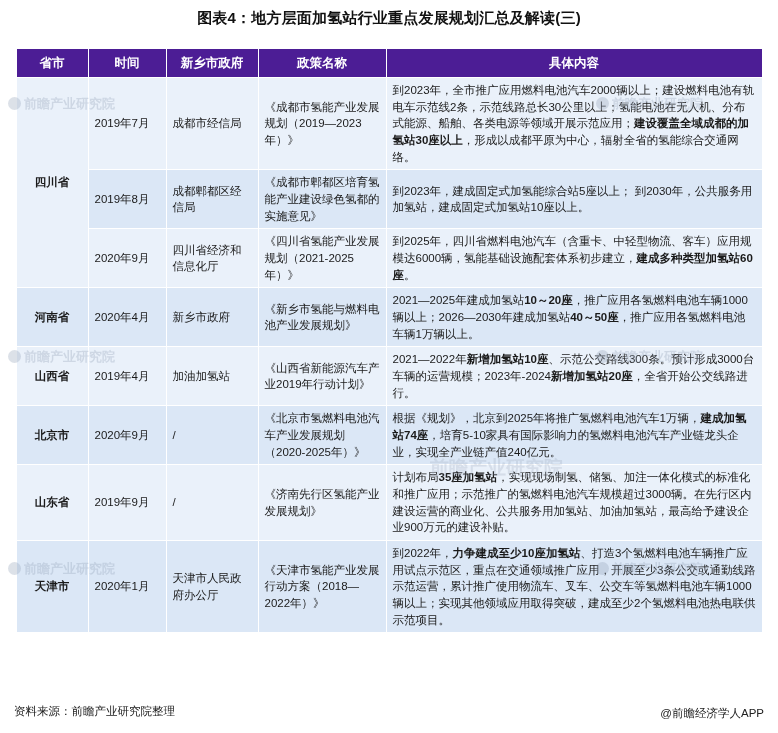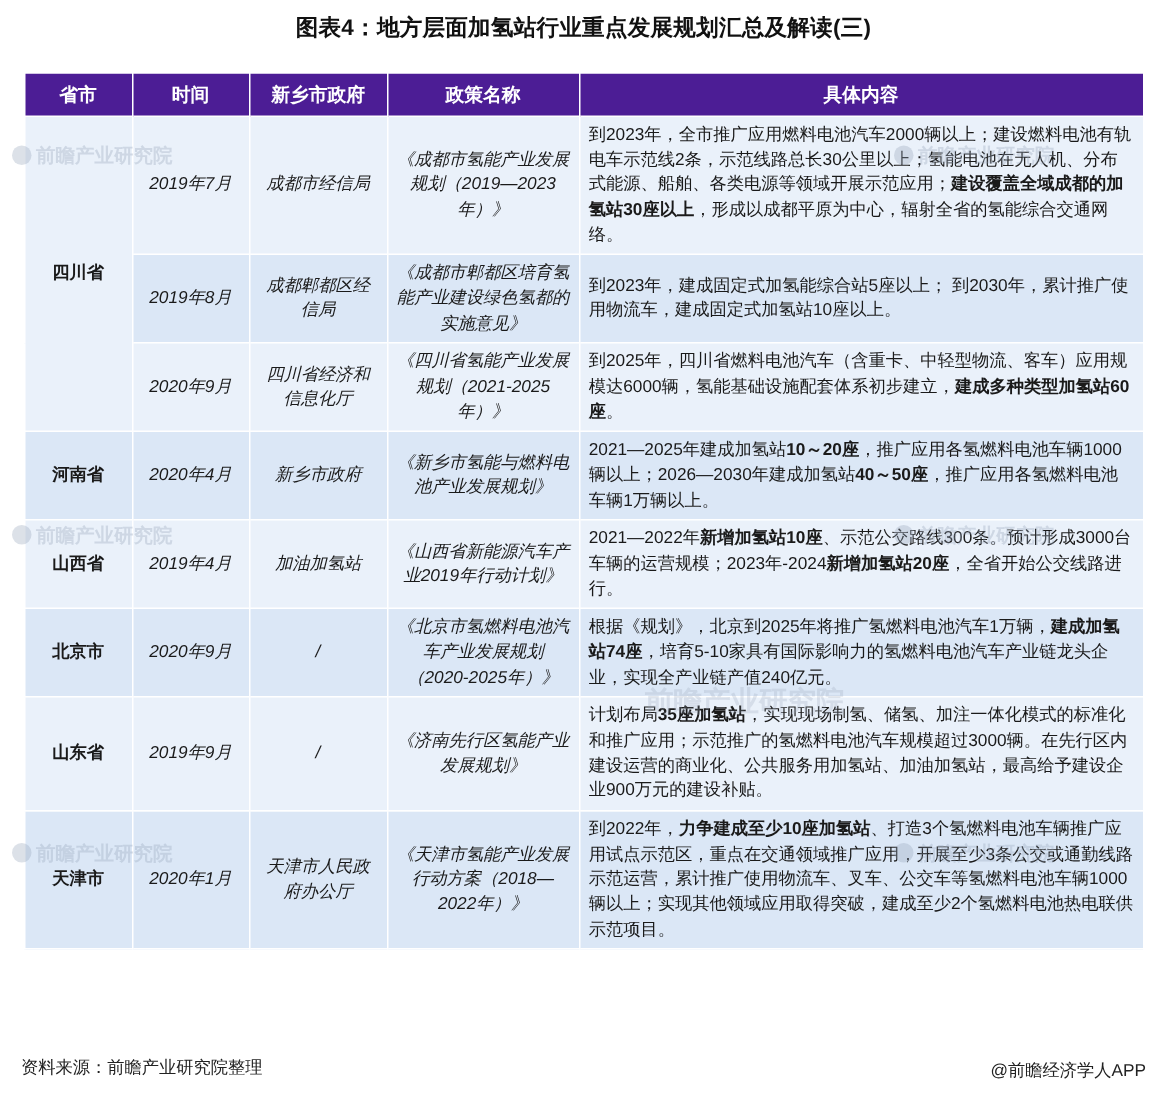--- a/index.html
+++ b/index.html
@@ -46,22 +46,20 @@
     vertical-align: middle;
   }
   table.main td {
     border: 1px solid #ffffff;
     font-size: 11.5px;
     vertical-align: middle;
     padding: 4px 6px;
     line-height: 1.45;
   }
   td.ctr {
-    text-align: center;
-    font-style: italic;
   }
   td.body {
     text-align: left;
   }
   .band-a td { background: #eaf1fa; }
   .band-b td { background: #dbe7f6; }
   .prov {
     font-size: 12.5px;
     text-align: center;
     vertical-align: middle;
@@ -153,21 +151,21 @@
         <td class="prov" rowspan="3">四川省</td>
         <td class="ctr">2019年7月</td>
         <td class="ctr">成都市经信局</td>
         <td class="ctr">《成都市氢能产业发展规划（2019—2023年）》</td>
         <td class="body">到2023年，全市推广应用燃料电池汽车2000辆以上；建设燃料电池有轨电车示范线2条，示范线路总长30公里以上；氢能电池在无人机、分布式能源、船舶、各类电源等领域开展示范应用；<b>建设覆盖全域成都的加氢站30座以上</b>，形成以成都平原为中心，辐射全省的氢能综合交通网络。</td>
       </tr>
       <tr class="band-b">
         <td class="ctr">2019年8月</td>
         <td class="ctr">成都郫都区经信局</td>
         <td class="ctr">《成都市郫都区培育氢能产业建设绿色氢都的实施意见》</td>
-        <td class="body">到2023年，建成固定式加氢能综合站5座以上；        到2030年，累计推广使用物流车，建成固定式加氢站10座以上。</td>
+        <td class="body">到2023年，建成固定式加氢能综合站5座以上；        到2030年，公共服务用加氢站，建成固定式加氢站10座以上。</td>
       </tr>
       <tr class="band-a">
         <td class="ctr">2020年9月</td>
         <td class="ctr">四川省经济和信息化厅</td>
         <td class="ctr">《四川省氢能产业发展规划（2021-2025年）》</td>
         <td class="body">到2025年，四川省燃料电池汽车（含重卡、中轻型物流、客车）应用规模达6000辆，氢能基础设施配套体系初步建立，<b>建成多种类型加氢站60座</b>。</td>
       </tr>
       <tr class="band-b">
         <td class="prov">河南省</td>
         <td class="ctr">2020年4月</td>

